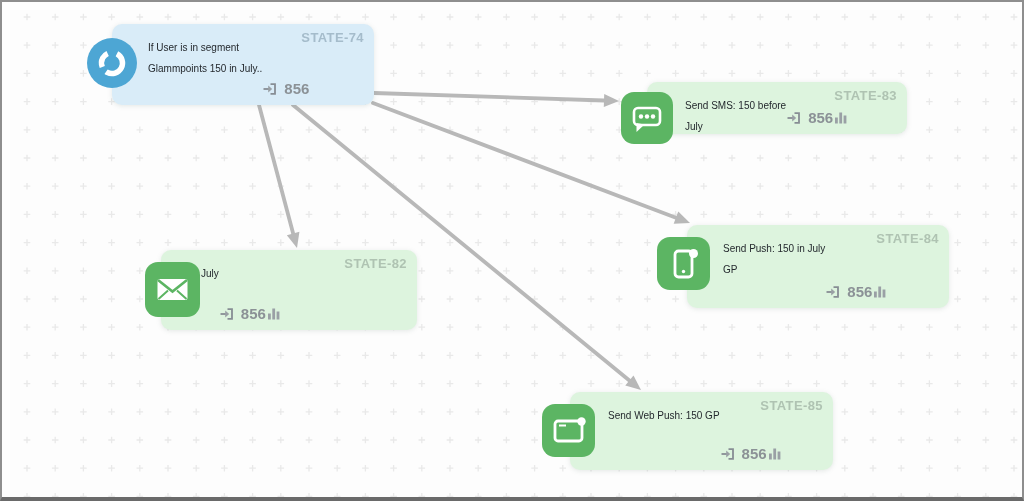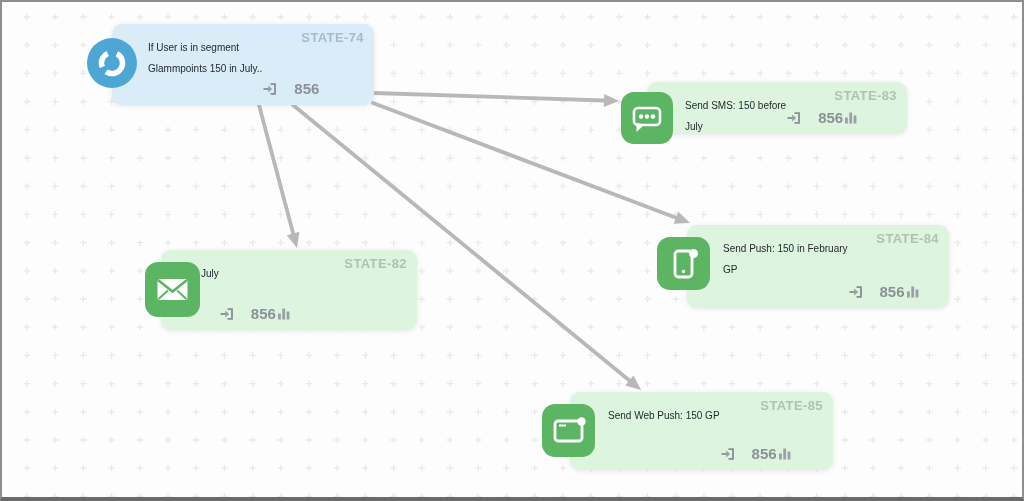--- a/index.html
+++ b/index.html
@@ -24,21 +24,21 @@
   .blue .state-label{color:var(--state-blue,#a5bccb);}
   .green .state-label{color:var(--state-green,#afc3b2);}
   .title{
     font-size:10px;line-height:21px;color:var(--title-color,#24292e);
     white-space:nowrap;margin-top:13px;
   }
   .meter{
     margin-top:auto;display:flex;align-items:center;justify-content:space-between;
     padding:0 12px 8px 0;
   }
-  .meter .left{display:flex;align-items:center;gap:16px;}
+  .meter .left{display:flex;align-items:center;gap:6px;}
   .count{font-size:15px;font-weight:700;color:var(--count-color,#8b9196);}
   .icon-badge{position:absolute;}
   .glyph-stroke{stroke:#fff;fill:none;}
   .glyph-fill{fill:#fff;}
   .ui-gray-stroke{stroke:#878d94;fill:none;}
   .ui-gray-fill{fill:#9aa0a5;}
 </style>
 </head>
 <body>
 
@@ -113,21 +113,21 @@
     <rect x="13" y="16" width="26" height="17" rx="4" class="glyph-stroke" stroke-width="2.6"></rect>
     <circle cx="20" cy="24.5" r="2.2" class="glyph-fill"></circle>
     <circle cx="26" cy="24.5" r="2.2" class="glyph-fill"></circle>
     <circle cx="32" cy="24.5" r="2.2" class="glyph-fill"></circle>
     <path class="glyph-fill" d="M15.5 31 L15.5 40 L23.5 32.5 Z"></path>
   </svg>
 
   <div class="card green" style="left:685px;top:223px;width:262px;height:83px;padding-left:36px;">
     <div class="state-label">STATE-84</div>
     <div class="title">
-      <div>Send Push: 150 in February</div>
+      <div>Send Push: 150 in July</div>
       <div>GP</div>
     </div>
     <div class="meter">
       <div class="left">
         <svg width="16" height="16" viewBox="0 0 16 16">
           <path class="ui-gray-stroke" stroke-width="1.8" d="M8.5 3.2 H13 V12.8 H8.5"></path>
           <path class="ui-gray-stroke" stroke-width="1.8" d="M1.5 8 H9"></path>
           <path class="ui-gray-fill" d="M6.2 4.6 L10.2 8 L6.2 11.4 Z"></path>
         </svg>
         <span class="count">856</span>

